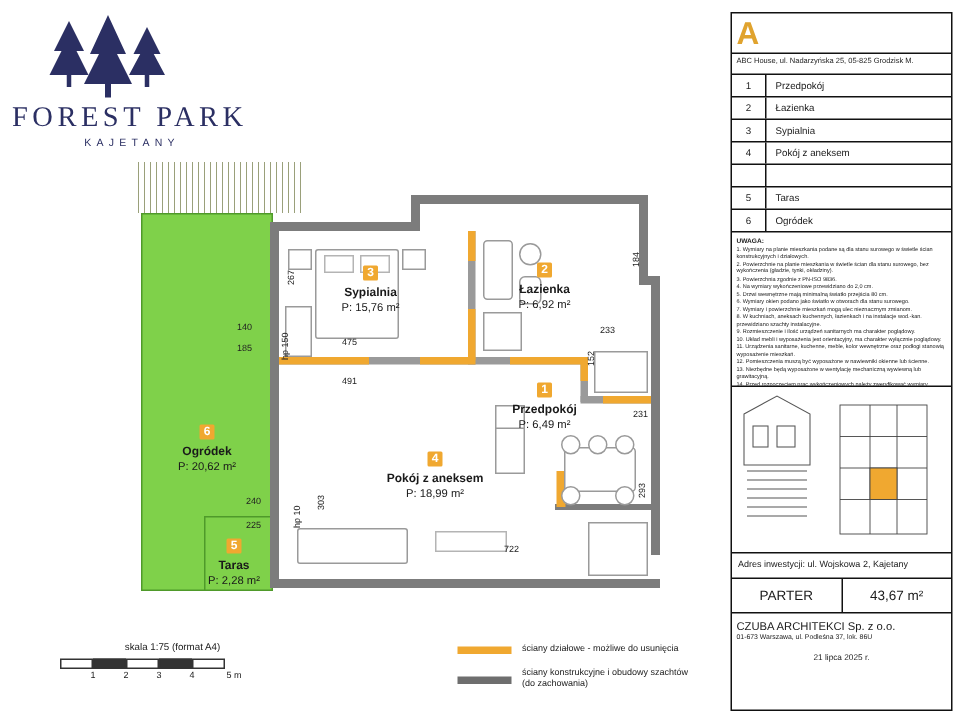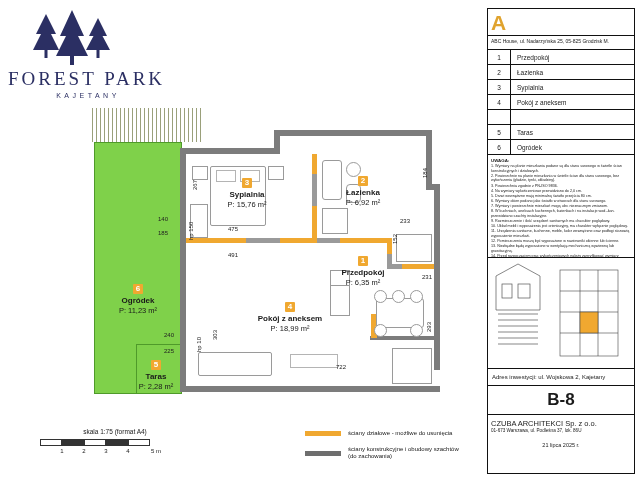--- a/index.html
+++ b/index.html
@@ -181,21 +181,24 @@
         <g stroke="#444" fill="none" stroke-width="0.6">
           <rect x="72" y="12" width="58" height="86"></rect>
           <path d="M72 33 L130 33 M72 54 L130 54 M72 75 L130 75"></path>
           <path d="M92 12 L92 98 M110 12 L110 98"></path>
         </g>
         <rect x="92" y="54" width="18" height="21" fill="#f0a830" stroke="#444" stroke-width="0.6"></rect>
       </svg>
     </div>
 
     <div class="inv">Adres inwestycji: ul. Wojskowa 2, Kajetany</div>
-    <div class="unit">B-8</div>
+    <div class="floorrow">
+      <div class="l">PARTER</div>
+      <div class="r">43,67 m²</div>
+    </div>
     <div class="arch">
       <div class="nm">CZUBA ARCHITEKCI Sp. z o.o.</div>
       <div class="ln">01-673 Warszawa, ul. Podleśna 37, lok. 86U</div>
       <div class="dt">21 lipca 2025 r.</div>
     </div>
   </div>
 
   <div class="plan">
 
     <div class="hatch" style="left:52px;top:0px;width:110px;height:34px;"></div>
@@ -250,21 +253,21 @@
     <div class="circ" style="left:334px;top:216px;width:11px;height:11px;"></div>
     <div class="circ" style="left:370px;top:216px;width:11px;height:11px;"></div>
     <div class="furn" style="left:158px;top:244px;width:72px;height:22px;border-radius:2px;"></div>
     <div class="furn soft" style="left:250px;top:246px;width:46px;height:12px;"></div>
     <div class="furn" style="left:352px;top:240px;width:38px;height:34px;"></div>
     <div class="furn" style="left:356px;top:126px;width:34px;height:26px;"></div>
 
     <div class="tag" style="left:62px;top:168px;width:72px;">
       <div class="num">6</div>
       <div class="nm">Ogródek</div>
-      <div class="ar">P: 11,23 m²</div>
+      <div class="ar">P: 20,62 m²</div>
     </div>
 
     <div class="tag" style="left:80px;top:244px;width:72px;">
       <div class="num">5</div>
       <div class="nm">Taras</div>
       <div class="ar">P: 2,28 m²</div>
     </div>
 
     <div class="tag" style="left:168px;top:62px;width:78px;">
       <div class="num">3</div>
@@ -274,21 +277,21 @@
 
     <div class="tag" style="left:288px;top:60px;width:70px;">
       <div class="num">2</div>
       <div class="nm">Łazienka</div>
       <div class="ar">P: 6,92 m²</div>
     </div>
 
     <div class="tag" style="left:284px;top:140px;width:78px;">
       <div class="num">1</div>
       <div class="nm">Przedpokój</div>
-      <div class="ar">P: 6,35 m²</div>
+      <div class="ar">P: 6,49 m²</div>
     </div>
 
     <div class="tag" style="left:190px;top:186px;width:120px;">
       <div class="num">4</div>
       <div class="nm">Pokój z aneksem</div>
       <div class="ar">P: 18,99 m²</div>
     </div>
 
     <div class="dimv" style="left:152px;top:82px;">267</div>
     <div class="dim" style="left:118px;top:108px;">140</div>

